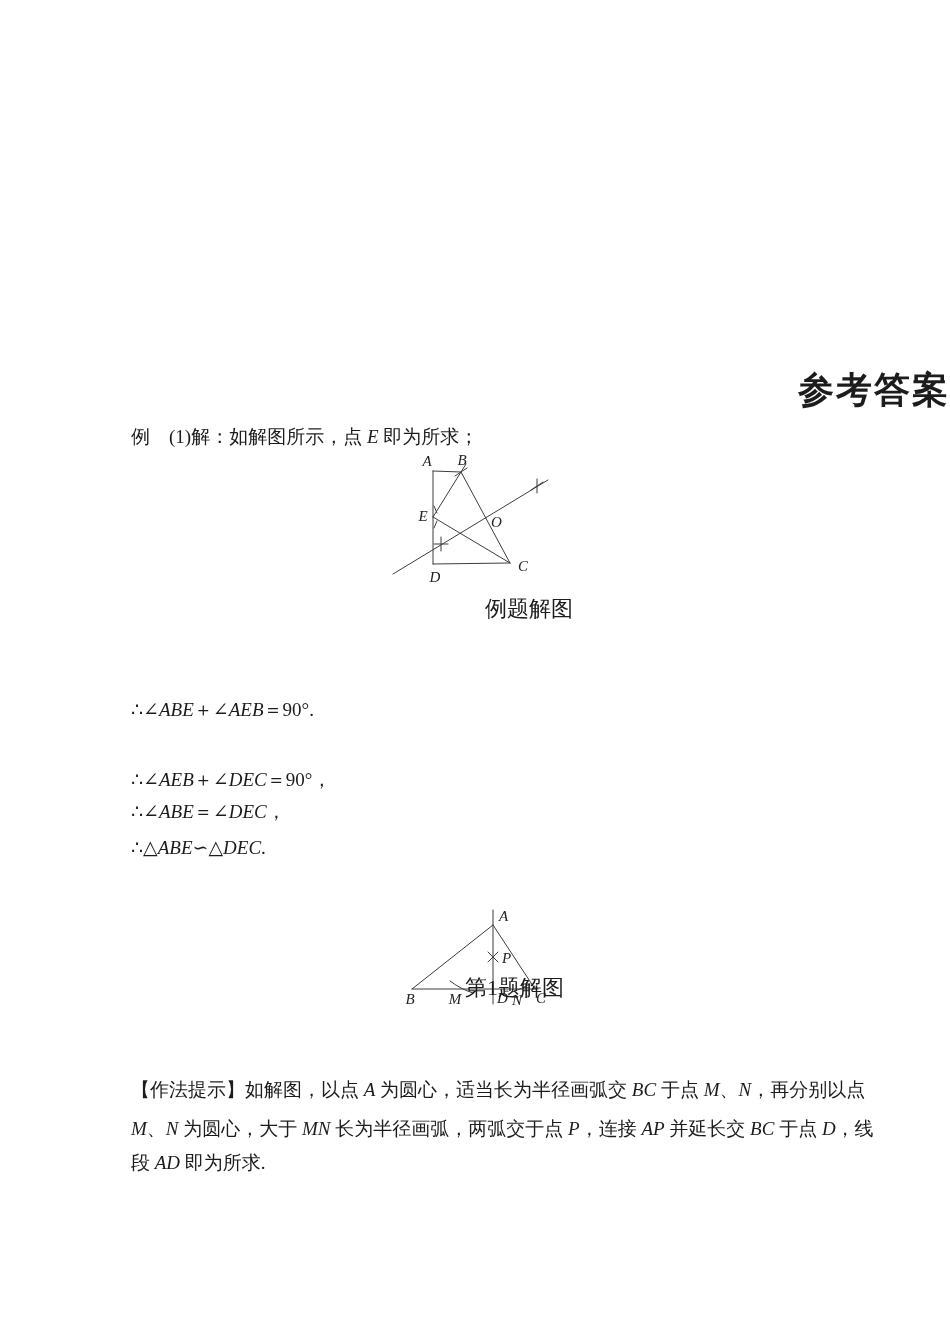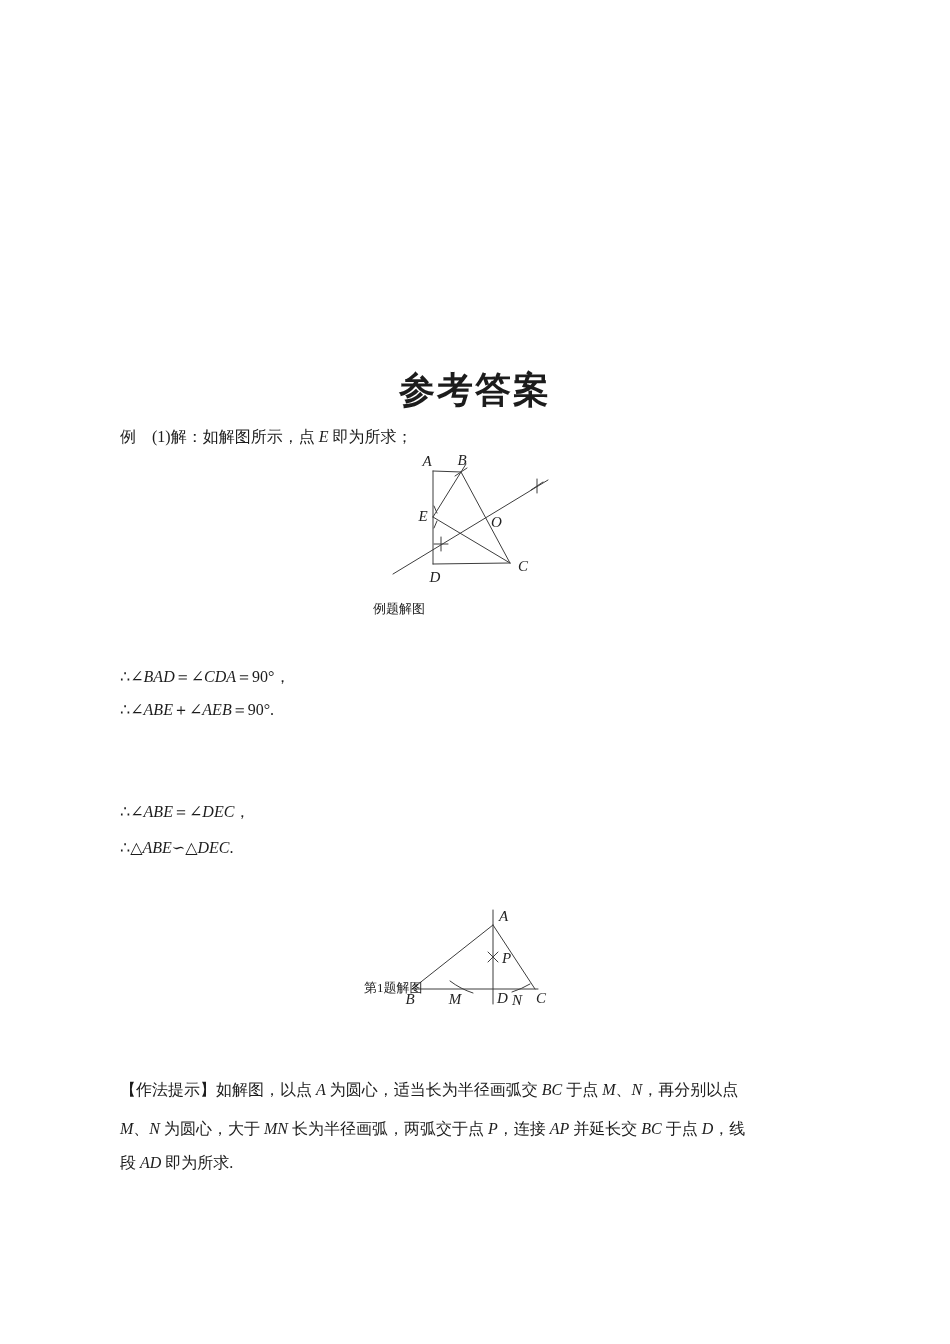--- a/index.html
+++ b/index.html
@@ -8,39 +8,39 @@
     width: 950px; height: 1344px;
     margin: 0 auto;
     background: #ffffff;
     color: #1c1c1c;
     font-family: "Liberation Serif", "DejaVu Serif", serif;
     overflow: hidden;
   }
   .title {
     position: absolute;
     top: 366px; left: 0; width: 950px;
-    text-align: center;
+    text-align: right;
     font-family: "Liberation Sans", "DejaVu Sans", sans-serif;
     font-weight: bold;
     font-size: 36px;
     letter-spacing: 2px;
   }
   .line {
     position: absolute;
-    left: 120px;
-    font-size: 16px;
+    left: 131px;
+    font-size: 19px;
     line-height: 26px;
     white-space: pre;
   }
   .line i { font-family: "Liberation Serif", "DejaVu Serif", serif; font-style: italic; }
   .caption {
     position: absolute;
     width: 200px;
-    text-align: left;
-    font-size: 13px;
+    text-align: right;
+    font-size: 22px;
     line-height: 24px;
   }
   .fig { position: absolute; }
   .fig line, .fig path {
     stroke: #3d3d3d;
     stroke-width: 1;
     fill: none;
     stroke-linecap: round;
   }
   .fig text {
@@ -87,22 +87,22 @@
     <text x="42" y="16" text-anchor="middle">A</text>
     <text x="77" y="15" text-anchor="middle">B</text>
     <text x="38" y="71" text-anchor="middle">E</text>
     <text x="106" y="77">O</text>
     <text x="50" y="132" text-anchor="middle">D</text>
     <text x="138" y="121" text-anchor="middle">C</text>
   </svg>
 
   <div class="caption" style="left:373px; top:597px">例题解图</div>
 
-  <div class="line" style="top:664px">∴∠<i>BAD</i>＝∠<i>CDA</i>＝90°，</div>
   <div class="line" style="top:697px">∴∠<i>ABE</i>＋∠<i>AEB</i>＝90°.</div>
+  <div class="line" style="top:767px">∴∠<i>AEB</i>＋∠<i>DEC</i>＝90°，</div>
   <div class="line" style="top:799px">∴∠<i>ABE</i>＝∠<i>DEC</i>，</div>
   <div class="line" style="top:835px">∴△<i>ABE</i>∽△<i>DEC</i>.</div>
 
 
   <svg class="fig" style="left:395px; top:905px" width="165" height="105" viewBox="0 0 165 105">
     <g>
       <line x1="98" y1="5" x2="98" y2="99"></line>
     </g>
     <g>
       <line x1="98" y1="20" x2="17" y2="84"></line>

